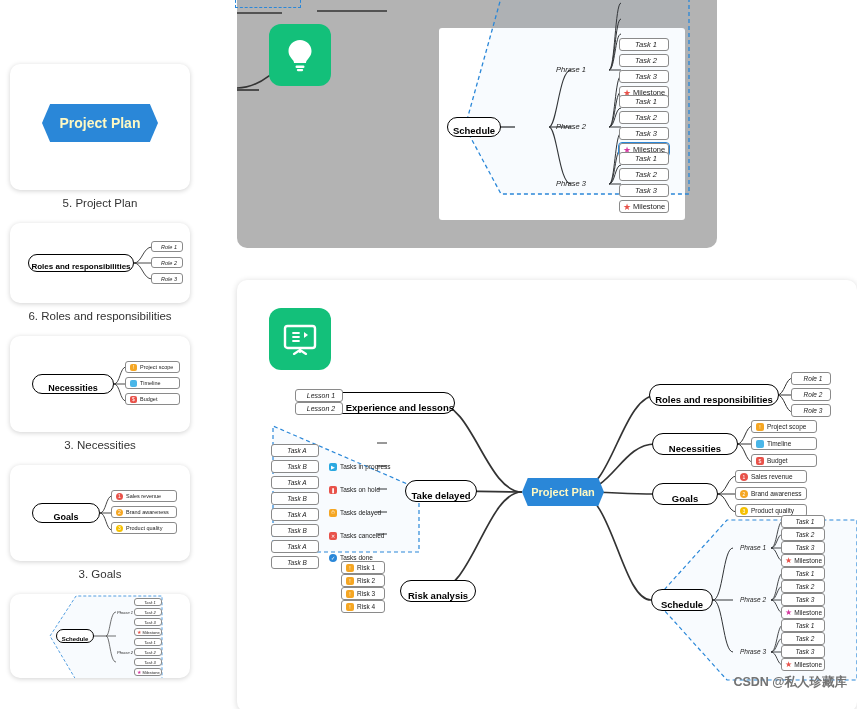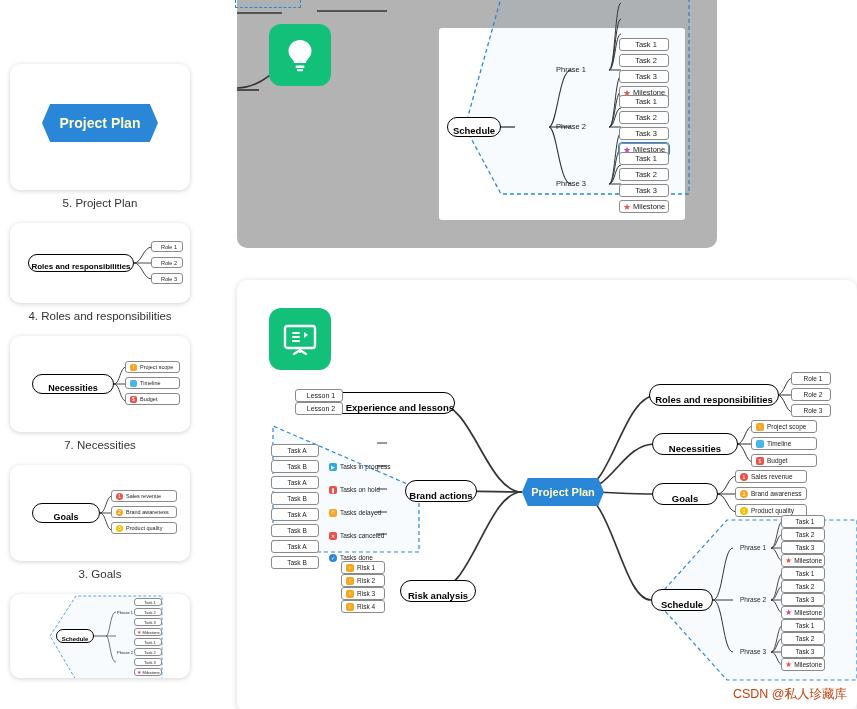--- a/index.html
+++ b/index.html
@@ -46,39 +46,39 @@
   .node-box {
     background: #fff; border: 1.3px solid #000; border-radius: 11px;
     display: flex; align-items: flex-end; justify-content: center;
     font-weight: bold; color: #000; white-space: nowrap;
   }
   .leaf {
     background: #fff; border: 1px solid #8a8a8a; border-radius: 3px;
     display: flex; align-items: center; padding-left: 4px;
     color: #222; white-space: nowrap;
   }
-  .leaf.plain { justify-content: center; padding-left: 4px; }
+  .leaf.plain { justify-content: center; padding-left: 4px; font-style: italic; }
   .bullet { width: 9px; height: 9px; border-radius: 50%; margin-right: 3px; flex: 0 0 auto;
             color:#fff; font-size:7px; display:flex; align-items:center; justify-content:center; }
   .sq { width: 9px; height: 9px; border-radius: 2px; margin-right: 3px; flex: 0 0 auto;
         color:#fff; font-size:7px; display:flex; align-items:center; justify-content:center; }
 
   .icon-tile {
     position: absolute; border-radius: 12px; background: #13c07a;
     display: flex; align-items: center; justify-content: center;
   }
 
   svg.lines { position: absolute; left:0; top:0; overflow: visible; pointer-events:none; }
 
   .dashed-region {
     position: absolute; border: 1.4px dashed #2a87d8; background: rgba(42,135,216,0.04);
   }
   .watermark {
-    position: absolute; right: 10px; bottom: 6px;
-    color: #c2410c; font-size: 12.5px;
+    position: absolute; right: 10px; bottom: 18px;
+    color: #737373; font-size: 12.5px; font-weight: bold;
   }
   .white-inset {
     position: absolute; background: #fff; border-radius: 3px;
   }
 </style>
 </head>
 <body>
 
 <div class="page">
 
@@ -210,21 +210,21 @@
       <div class="leaf plain" style="position:absolute; left:141px; top:18px; width:32px; height:11px; font-size:5.5px;">
         <span>Role 1</span>
         </div>
       <div class="leaf plain" style="position:absolute; left:141px; top:34px; width:32px; height:11px; font-size:5.5px;">
         <span>Role 2</span>
         </div>
       <div class="leaf plain" style="position:absolute; left:141px; top:50px; width:32px; height:11px; font-size:5.5px;">
         <span>Role 3</span>
         </div>
     </div>
-    <div class="lcaption">4. Roles and responsibilities</div>
+    <div class="lcaption">6. Roles and responsibilities</div>
 
     <div class="lcard" style="height:96px;">
       <svg class="lines" width="180" height="96">
         <path d="M 104 48 C 110 48, 110 31, 116 31" stroke="#333" stroke-width="0.9" fill="none"></path>
         <path d="M 104 48 L 116 48" stroke="#333" stroke-width="0.9" fill="none"></path>
         <path d="M 104 48 C 110 48, 110 65, 116 65" stroke="#333" stroke-width="0.9" fill="none"></path>
       </svg>
       <div class="node-box" style="position:absolute; left:22px; top:38px; width:82px; height:20px; font-size:9px;">
         <span>Necessities</span>
       </div>
@@ -234,21 +234,21 @@
         </div>
       <div class="leaf" style="position:absolute; left:115px; top:41px; width:55px; height:12px; font-size:5.5px;">
         <span class="sq" style="background:#4ab6e8; width:7px; height:7px; font-size:5px;"></span>
         <span>Timeline</span>
         </div>
       <div class="leaf" style="position:absolute; left:115px; top:57px; width:55px; height:12px; font-size:5.5px;">
         <span class="sq" style="background:#e8524a; width:7px; height:7px; font-size:5px;">$</span>
         <span>Budget</span>
         </div>
     </div>
-    <div class="lcaption">7. Necessities</div>
+    <div class="lcaption">3. Necessities</div>
 
     <div class="lcard" style="height:96px;">
       <svg class="lines" width="180" height="96">
         <path d="M 90 48 C 96 48, 96 31, 102 31" stroke="#333" stroke-width="0.9" fill="none"></path>
         <path d="M 90 48 L 102 48" stroke="#333" stroke-width="0.9" fill="none"></path>
         <path d="M 90 48 C 96 48, 96 65, 102 65" stroke="#333" stroke-width="0.9" fill="none"></path>
       </svg>
       <div class="node-box" style="position:absolute; left:22px; top:38px; width:68px; height:20px; font-size:9px;">
         <span>Goals</span>
       </div>
@@ -393,21 +393,21 @@
       <span>Experience and lessons</span>
     </div>
     <div class="leaf plain" style="position:absolute; left:58px; top:109px; width:48px; height:13px; font-size:7px;">
       <span>Lesson 1</span>
       </div>
     <div class="leaf plain" style="position:absolute; left:58px; top:122px; width:48px; height:13px; font-size:7px;">
       <span>Lesson 2</span>
       </div>
 
     <div class="node-box" style="position:absolute; left:168px; top:200px; width:72px; height:22px; font-size:9.5px;">
-      <span>Brand actions</span>
+      <span>Take delayed</span>
     </div>
 
     <div class="leaf" style="position:absolute; left:88px; top:180px; width:72px; height:13px; font-size:6.5px; border:none; background:none;">
       <span class="sq" style="background:#2aa8e0; width:8px; height:8px; font-size:5px;">▶</span>
       <span>Tasks in progress</span>
       </div>
     <div class="leaf" style="position:absolute; left:88px; top:203px; width:72px; height:13px; font-size:6.5px; border:none; background:none;">
       <span class="sq" style="background:#e8524a; width:8px; height:8px; font-size:5px;">❚</span>
       <span>Tasks on hold</span>
       </div>

